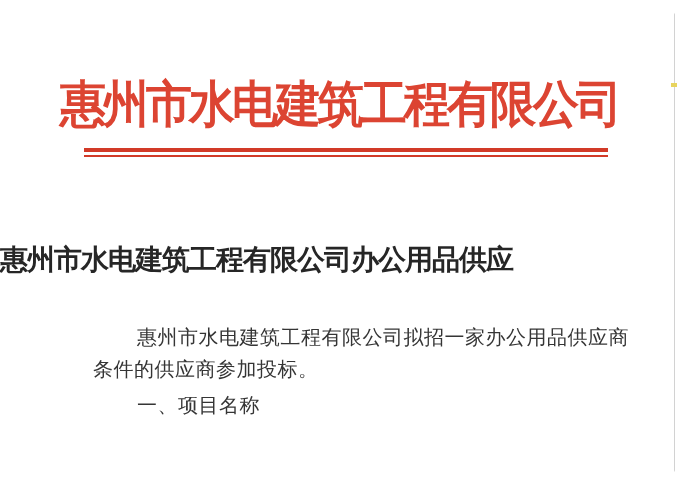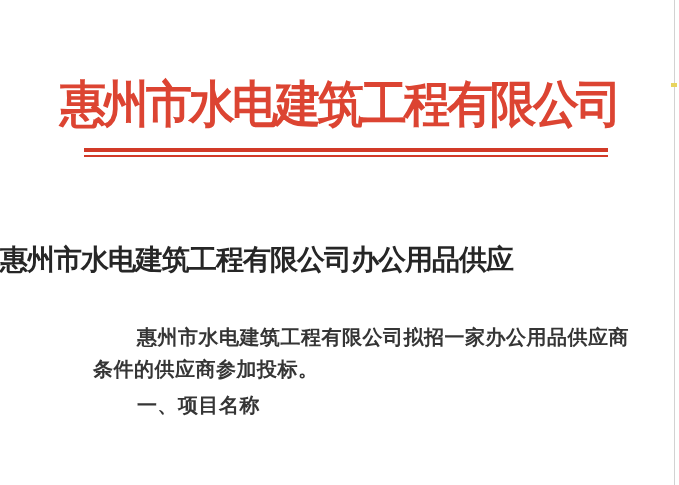--- a/index.html
+++ b/index.html
@@ -7,20 +7,21 @@
     padding: 0;
     background: #ffffff;
   }
   .page {
     position: relative;
     width: 679px;
     height: 485px;
     background: #ffffff;
     overflow: hidden;
     font-family: "Liberation Serif", "DejaVu Serif", serif;
+    border-radius: 29px;
   }
 
   
   .company-name {
     position: absolute;
     top: 47px;
     left: 0;
     right: 0;
     text-align: center;
     color: #dc4432;
@@ -75,21 +76,20 @@
     top: 322px;
     left: 93px;
     width: 500px;
     color: #353535;
     font-size: 20px;
     line-height: 31.5px;
     letter-spacing: 0.5px;
   }
   .doc-body .line {
     white-space: nowrap;
-    font-weight: bold;
   }
   .doc-body .indent {
     text-indent: 44px;
   }
   .doc-body .gap-above {
     margin-top: 5px;
   }
 
   
   .scan-edge-line {

